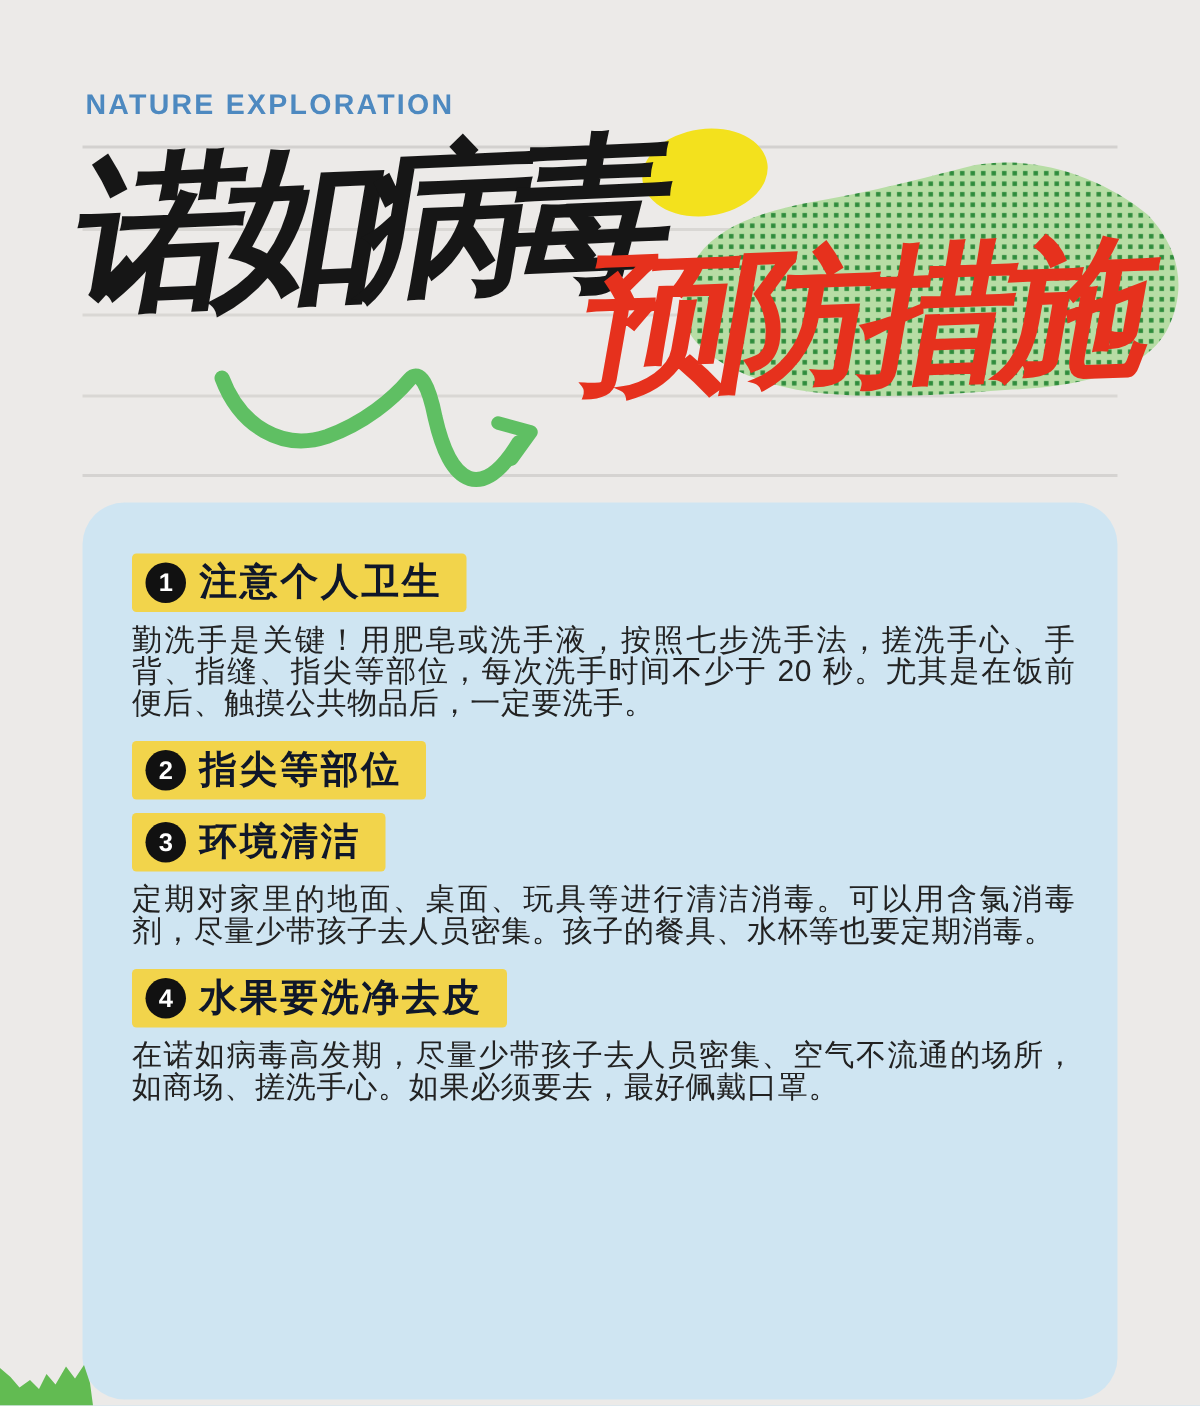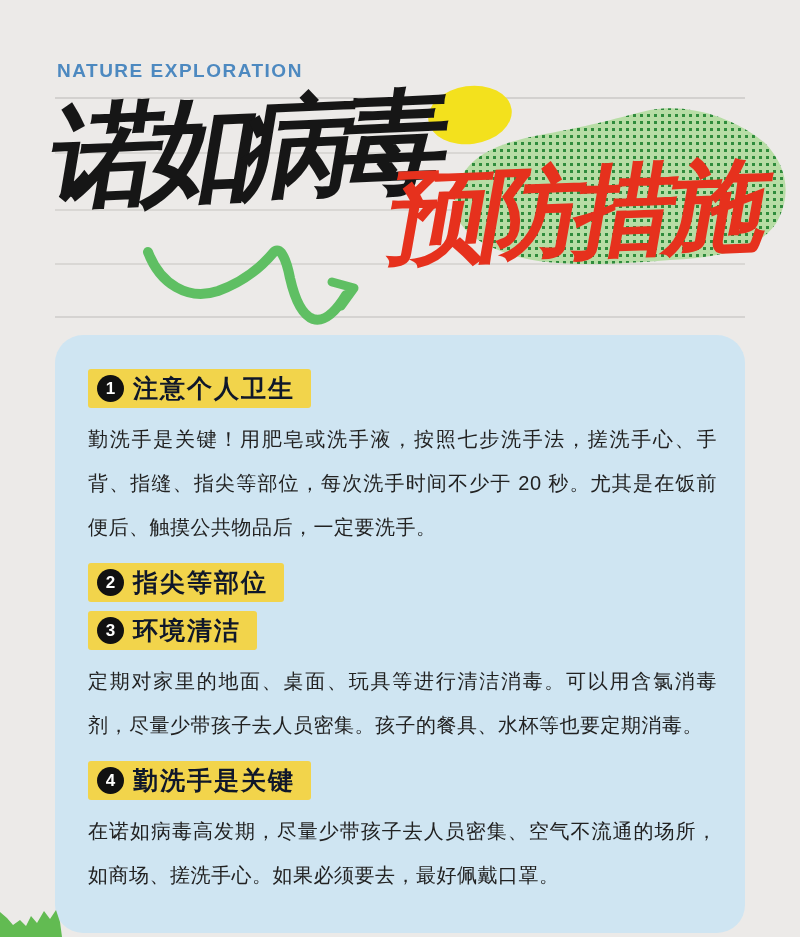--- a/index.html
+++ b/index.html
@@ -55,21 +55,21 @@
   .sec1 .sec-head{margin-top:2px;}
   .sec-num{
     width:27px;height:27px;border-radius:50%;background:#111;color:#fff;
     display:inline-flex;align-items:center;justify-content:center;
     font-size:17px;font-weight:700;margin-right:9px;flex:0 0 auto;
   }
   .sec-title{
     font-size:25px;font-weight:800;color:#0f172a;letter-spacing:2px;line-height:1;
   }
   .sec-body{
-    font-size:20px;font-weight:500;color:#222;line-height:44px;
+    font-size:20px;font-weight:500;color:#222;line-height:21px;
     margin:0 0 14px 0;letter-spacing:0.5px;text-align:justify;
   }
 
   .grass{position:absolute;left:0;top:903px;z-index:8;}
 </style>
 </head>
 <body>
 
 <div class="rule r1"></div>
 <div class="rule r2"></div>
@@ -121,21 +121,21 @@
     <div class="sec-head">
       <span class="sec-num">3</span>
       <span class="sec-title">环境清洁</span>
     </div>
     <div class="sec-body">定期对家里的地面、桌面、玩具等进行清洁消毒。可以用含氯消毒剂，尽量少带孩子去人员密集。孩子的餐具、水杯等也要定期消毒。</div>
   </div>
 
   <div class="section">
     <div class="sec-head">
       <span class="sec-num">4</span>
-      <span class="sec-title">勤洗手是关键</span>
+      <span class="sec-title">水果要洗净去皮</span>
     </div>
     <div class="sec-body">在诺如病毒高发期，尽量少带孩子去人员密集、空气不流通的场所，如商场、搓洗手心。如果必须要去，最好佩戴口罩。</div>
   </div>
 
 </div>
 
 <svg class="grass" width="64" height="34" viewBox="0 0 64 34">
   <polygon points="0,9 7,15 13,22 20,17 26,23 31,13 37,20 44,8 50,16 56,7 60,19 62,34 0,34" fill="#62bb52"></polygon>
 </svg>
 

